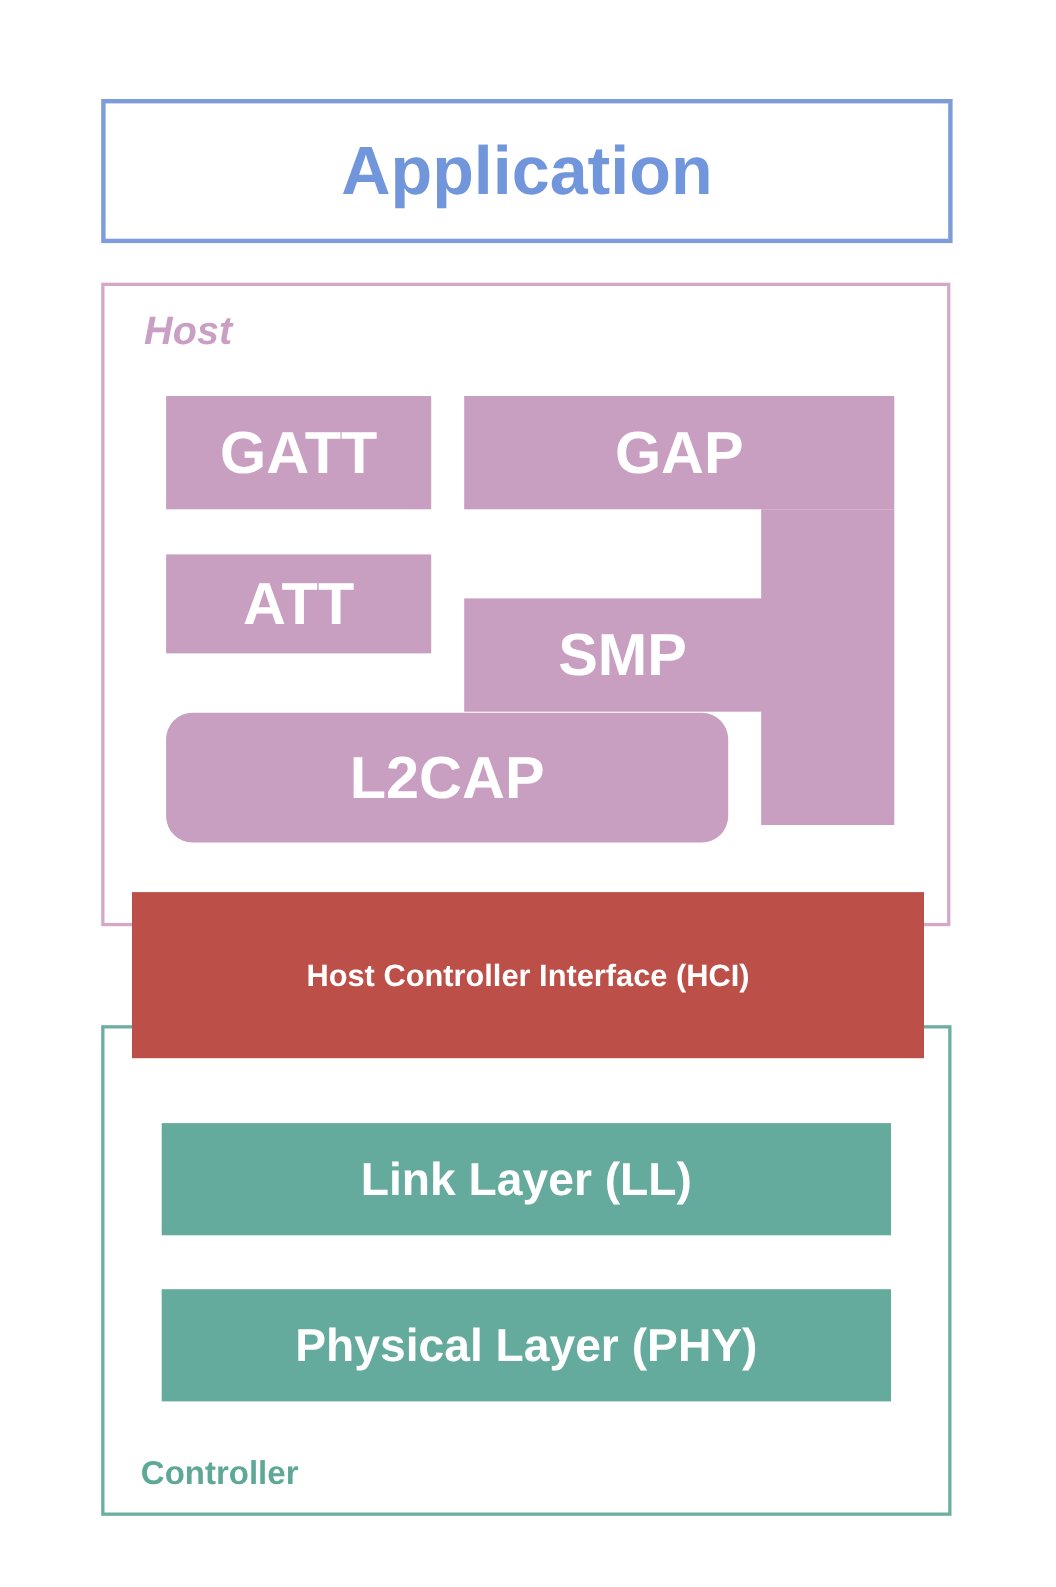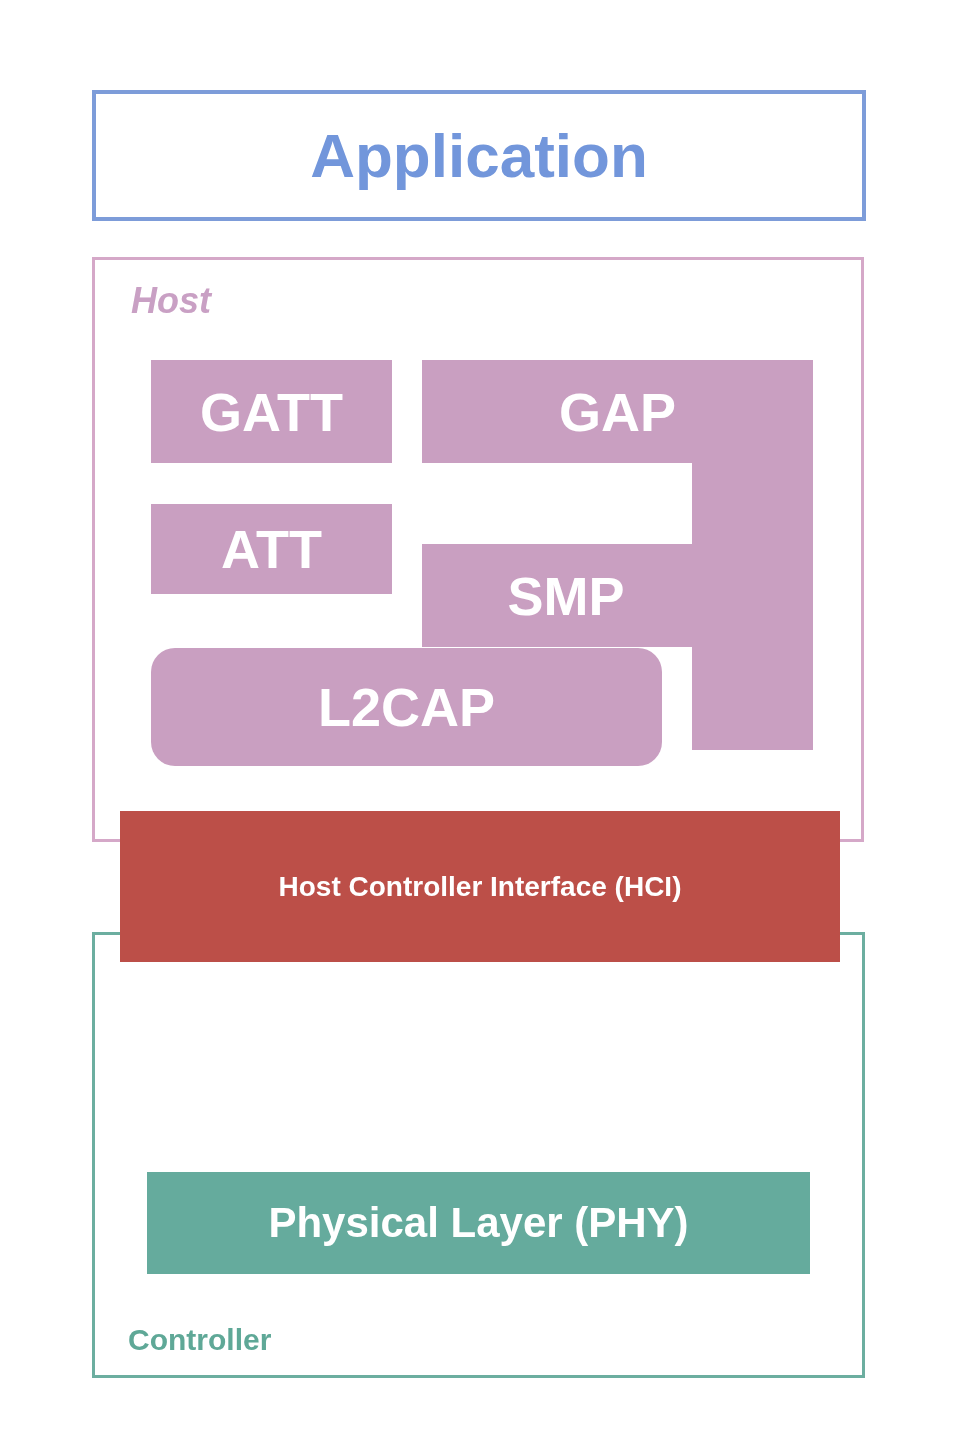--- a/index.html
+++ b/index.html
@@ -131,20 +131,23 @@
     <div class="abs module l2cap-box">
       <span class="module-label">L2CAP</span>
     </div>
   </div>
 
   <div class="abs hci-box">
     <span class="hci-label">Host Controller Interface (HCI)</span>
   </div>
 
   <div class="abs controller-box">
+    <div class="abs layer ll-box">
+      <span class="layer-label">Link Layer (LL)</span>
+    </div>
 
     <div class="abs layer phy-box">
       <span class="layer-label">Physical Layer (PHY)</span>
     </div>
 
     <span class="abs controller-label">Controller</span>
   </div>
 
 </div>
 

